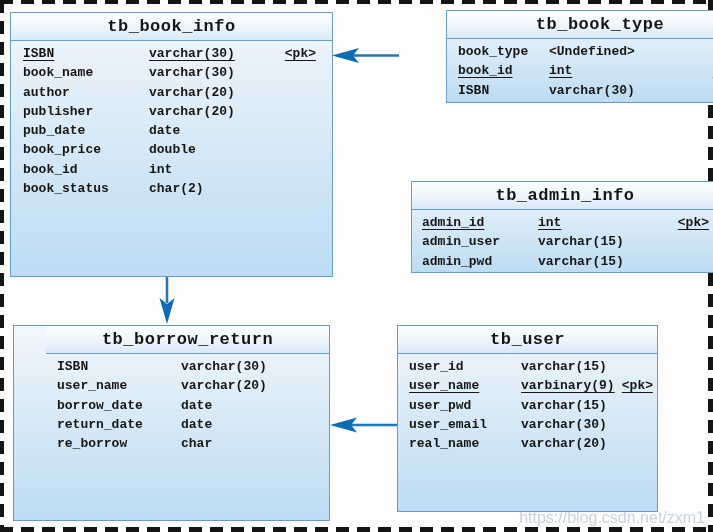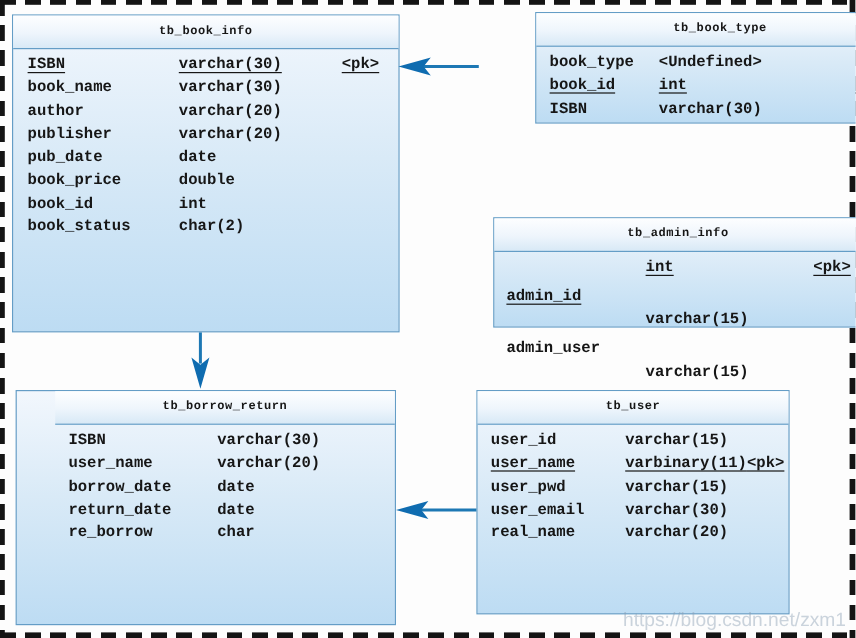--- a/index.html
+++ b/index.html
@@ -33,40 +33,40 @@
     font-weight: bold;
     font-size: 13px;
   }
   .tbl-header {
     height: 27px;
     border-bottom: 1px solid #649dc6;
     background: linear-gradient(180deg, #fdfeff 0%, #eef5fc 55%, #d8e9f6 100%);
     display: flex;
     align-items: center;
     justify-content: center;
-    font-size: 10px;
+    font-size: 17px;
     letter-spacing: 0.5px;
   }
   .tbl-body { padding-top: 3px; }
   .row {
     display: flex;
     line-height: 19.3px;
     white-space: nowrap;
   }
   .cname { flex: 0 0 auto; }
   .ctype { flex: 0 0 auto; }
   .ckey  { margin-left: auto; }
   .pk span { text-decoration: underline; text-underline-offset: 3px; }
 
   
   .t1 .cname { padding-left: 12px; width: 126px; }
   .t1 .ckey  { padding-right: 16px; }
   .t2 .cname { padding-left: 11px; width: 91px; }
   .t2 .ckey  { padding-right: 9px; }
-  .t3 .cname { padding-left: 10px; width: 116px; margin-top: 24px; }
+  .t3 .cname { padding-left: 10px; width: 116px; }
   .t3 .ckey  { padding-right: 9px; }
   .t4 .cname { padding-left: 11px; width: 124px; }
   .t5 .cname { padding-left: 11px; width: 112px; }
   .t5 .ckey  { padding-right: 4px; }
 
   #tbl-book-info     { left: 10px;  top: 12px;  width: 323px; height: 265px; }
   #tbl-book-type     { left: 399px; top: 10px;  width: 308px; height: 93px; margin-left: 47px; }
   #tbl-admin-info    { left: 411px; top: 181px; width: 308px; height: 92px; }
   #tbl-borrow-return { left: 13px;  top: 325px; width: 317px; height: 196px; padding-left: 32px; }
   #tbl-user          { left: 397px; top: 325px; width: 261px; height: 187px; }
@@ -203,21 +203,21 @@
 
   <div class="tbl t5" id="tbl-user">
     <div class="tbl-header">tb_user</div>
     <div class="tbl-body">
       <div class="row">
         <span class="cname">user_id</span>
         <span class="ctype">varchar(15)</span>
       </div>
       <div class="row pk">
         <span class="cname">user_name</span>
-        <span class="ctype">varbinary(11)</span>
+        <span class="ctype">varbinary(9)</span>
         <span class="ckey">&lt;pk&gt;</span>
       </div>
       <div class="row">
         <span class="cname">user_pwd</span>
         <span class="ctype">varchar(15)</span>
       </div>
       <div class="row">
         <span class="cname">user_email</span>
         <span class="ctype">varchar(30)</span>
       </div>

